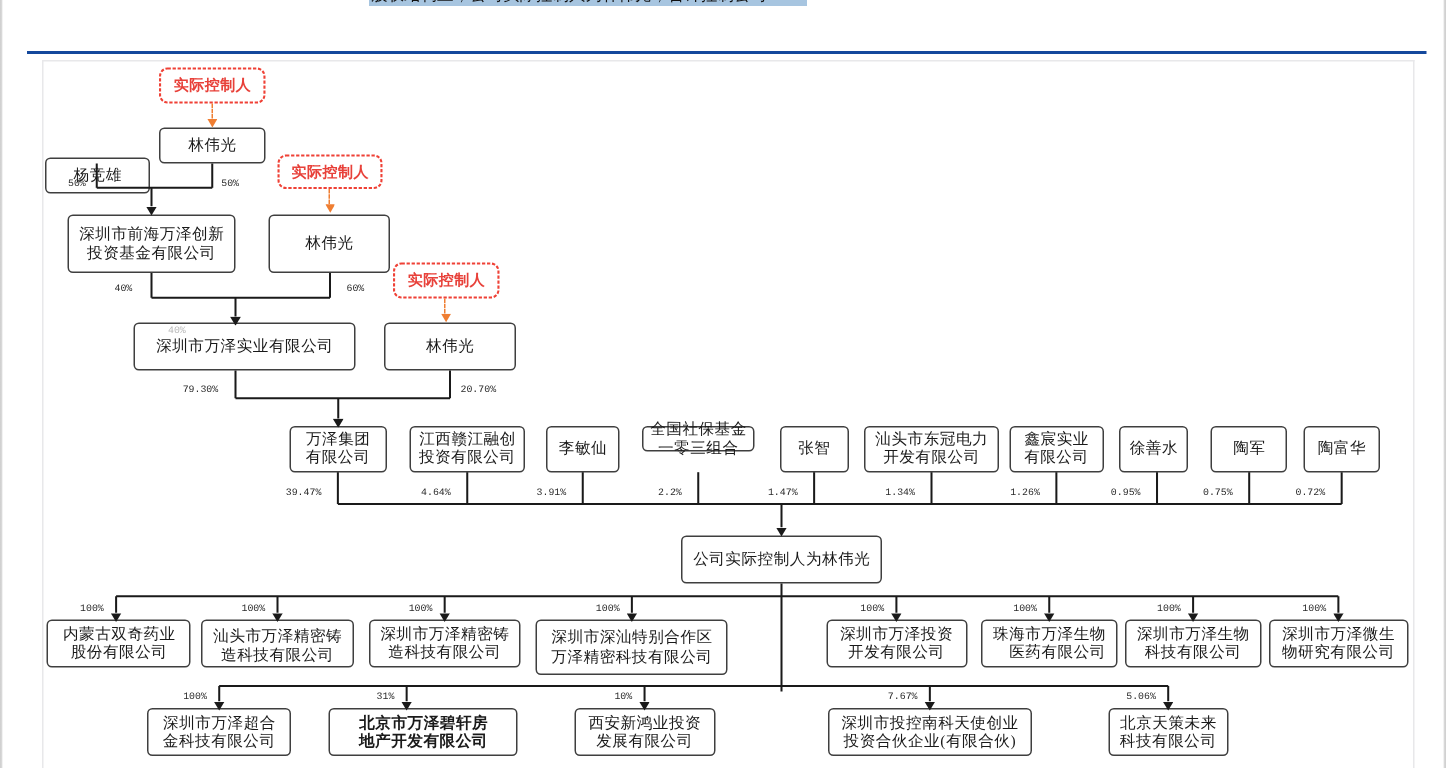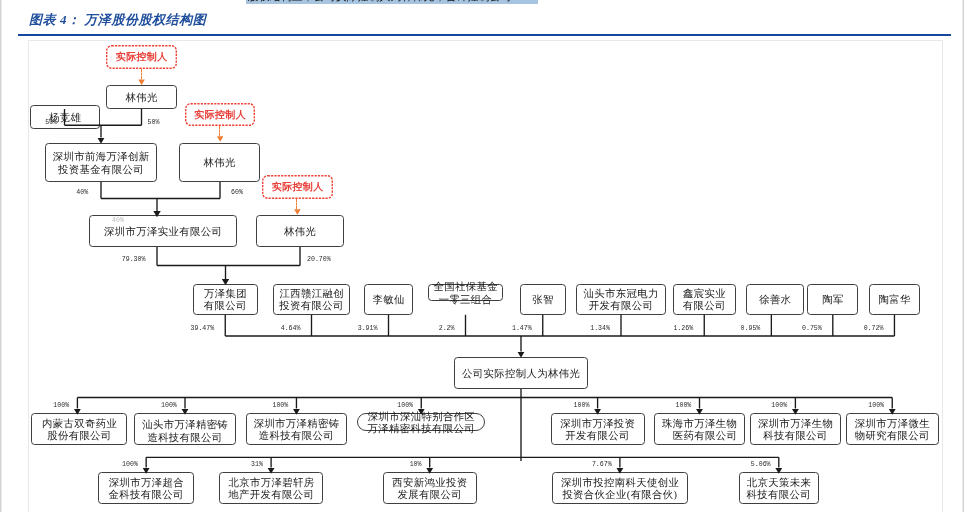--- a/index.html
+++ b/index.html
@@ -59,21 +59,20 @@
 <body>
 
 <div id="page">
   <div class="page-rule left"></div>
   <div class="page-rule right"></div>
 
   <div id="toprow">
     <span class="txt">股权结构上，公司实际控制人为林伟光，合计控制公司</span>
   </div>
 
-  <div id="title">图表 4： 万泽股份股权结构图</div>
   <div id="blue-rule"></div>
 
   <div id="frame"></div>
 
   <div id="diagram">
 
     <div class="callout" style="left:106px;top:45px;width:71px;height:24px;">
       <svg viewBox="0 0 71 24" preserveAspectRatio="none" aria-hidden="true" width="71" height="24">
           <rect x="0.7" y="0.7" width="69.6" height="22.6" rx="5" ry="5" fill="#ffffff" stroke="#ef4136" stroke-width="1.4" stroke-dasharray="2.2 1.15"></rect>
         </svg>
@@ -140,61 +139,61 @@
         </div>
         <div class="bx" style="left: 519.5px; top: 284.1px; width: 46.5px; height: 30.7px;">
           <span>张智</span>
         </div>
         <div class="bx" style="left: 576px; top: 284.1px; width: 90px; height: 30.7px;">
           <span>汕头市东冠电力<br>开发有限公司</span>
         </div>
         <div class="bx" style="left: 672.5px; top: 284.1px; width: 63.5px; height: 30.7px;">
           <span>鑫宸实业<br>有限公司</span>
         </div>
-        <div class="bx" style="left: 746.1px; top: 284.1px; width: 58px; height: 30.7px; justify-content: center;">
+        <div class="bx" style="left: 746.1px; top: 284.1px; width: 46px; height: 30.7px; justify-content: center;">
           <span>徐善水</span>
         </div>
         <div class="bx" style="left: 807.3px; top: 284.1px; width: 51px; height: 30.7px; align-items: center;">
           <span>陶军</span>
         </div>
         <div class="bx" style="left: 869px; top: 284.1px; width: 50.9px; height: 30.7px;">
           <span>陶富华</span>
         </div>
       </div>
     <div id="sub-row1">
         <div class="bx" style="left: 31.4px; top: 413px; width: 96px; height: 31.8px;">
           <span>内蒙古双奇药业<br>股份有限公司</span>
         </div>
         <div class="bx" style="left: 134.3px; top: 413px; width: 101.4px; height: 31.8px; align-items: flex-end;">
           <span>汕头市万泽精密铸<br>造科技有限公司</span>
         </div>
         <div class="bx" style="left: 245.5px; top: 413px; width: 101.9px; height: 31.8px;">
           <span>深圳市万泽精密铸<br>造科技有限公司</span>
         </div>
-        <div class="bx" style="left: 357.3px; top: 413px; width: 127.9px; height: 18px; border-radius: 10px;">
+        <div class="bx" style="left: 357.3px; top: 413px; width: 127.9px; height: 37px;">
           <span>深圳市深汕特别合作区<br>万泽精密科技有限公司</span>
         </div>
         <div class="bx" style="left: 550.6px; top: 413px; width: 94px; height: 31.8px;">
           <span>深圳市万泽投资<br>开发有限公司</span>
         </div>
         <div class="bx" style="left: 654.2px; top: 413px; width: 90.6px; height: 31.8px; text-align: right;">
           <span>珠海市万泽生物<br>医药有限公司</span>
         </div>
         <div class="bx" style="left: 749.6px; top: 413px; width: 91.6px; height: 31.8px;">
           <span>深圳市万泽生物<br>科技有限公司</span>
         </div>
         <div class="bx" style="left: 846px; top: 413px; width: 92.5px; height: 31.8px;">
           <span>深圳市万泽微生<br>物研究有限公司</span>
         </div>
       </div>
     <div id="sub-row2">
         <div class="bx" style="left: 98.3px; top: 472.4px; width: 95.7px; height: 31.6px;">
           <span>深圳市万泽超合<br>金科技有限公司</span>
         </div>
-        <div class="bx" style="left: 219.3px; top: 472.4px; width: 104px; height: 31.6px;">
+        <div class="bx" style="left: 219.3px; top: 472.4px; width: 126px; height: 31.6px; font-weight: bold;">
           <span>北京市万泽碧轩房<br>地产开发有限公司</span>
         </div>
         <div class="bx" style="left: 382.5px; top: 472.4px; width: 94.4px; height: 31.6px;">
           <span>西安新鸿业投资<br>发展有限公司</span>
         </div>
         <div class="bx" style="left: 551.8px; top: 472.4px; width: 136.2px; height: 31.6px;">
           <span>深圳市投控南科天使创业<br>投资合伙企业(有限合伙)</span>
         </div>
         <div class="bx" style="left: 739px; top: 472.4px; width: 79.6px; height: 31.6px;">
           <span>北京天策未来<br>科技有限公司</span>

